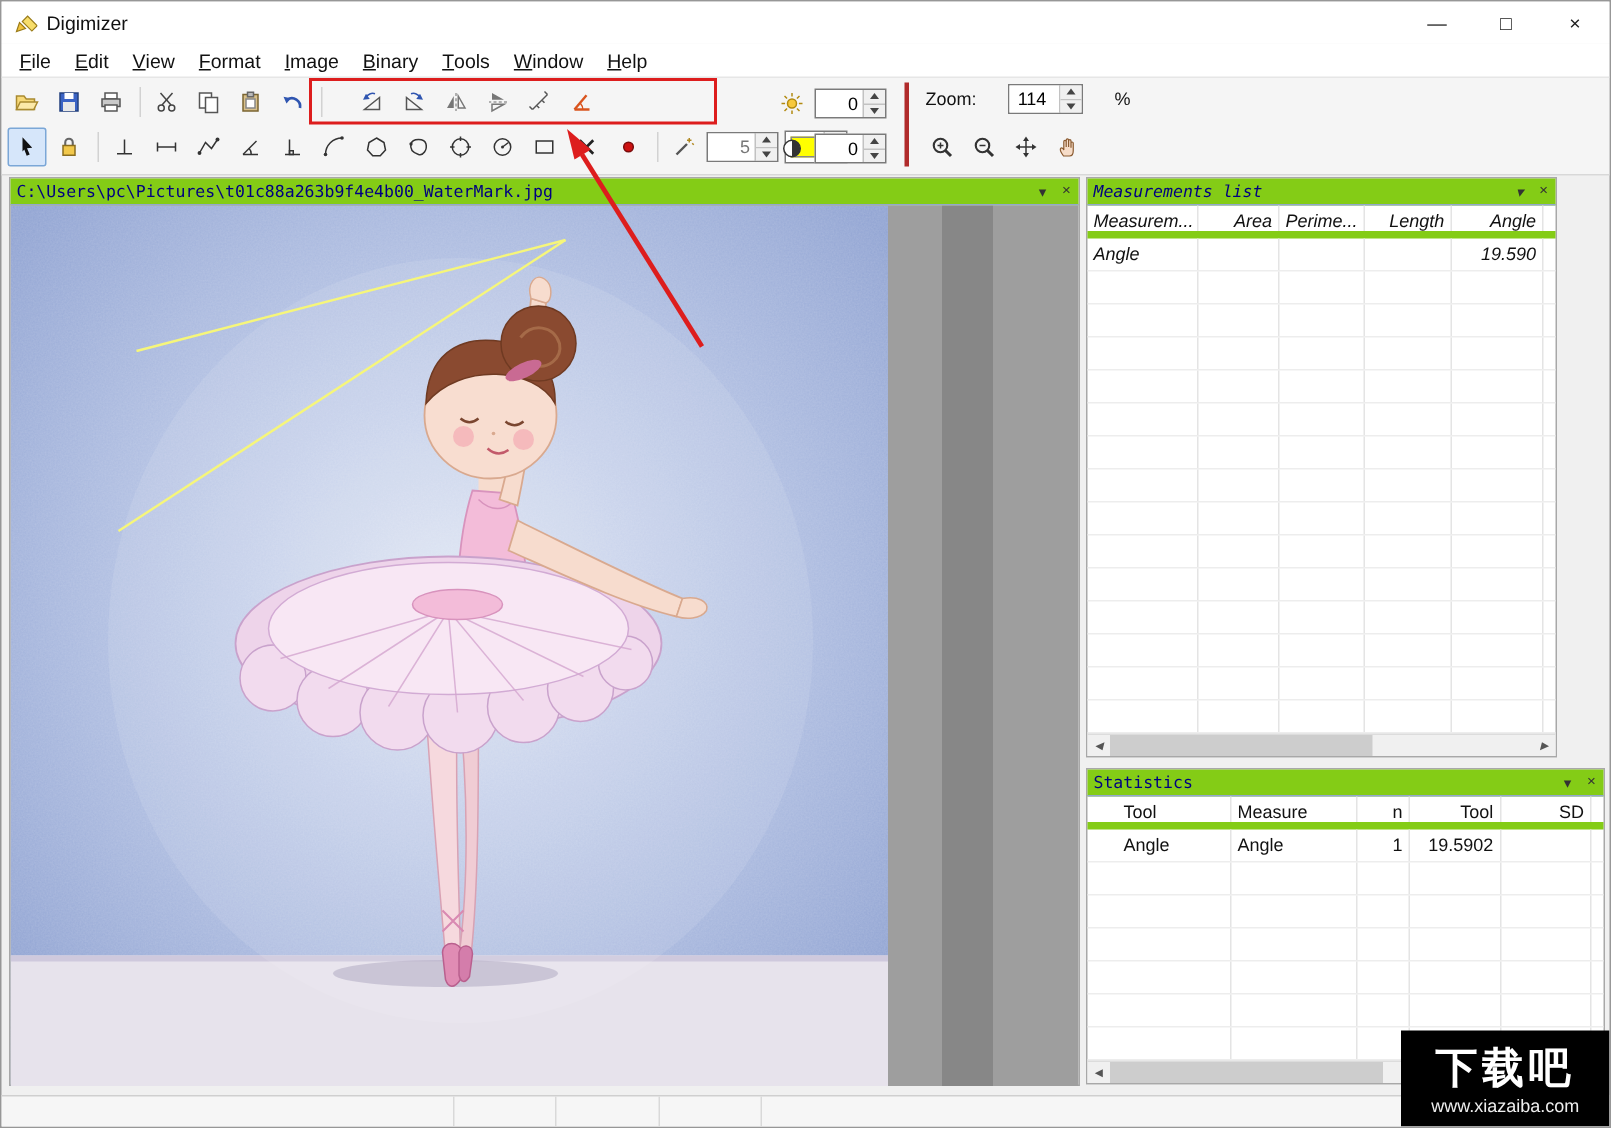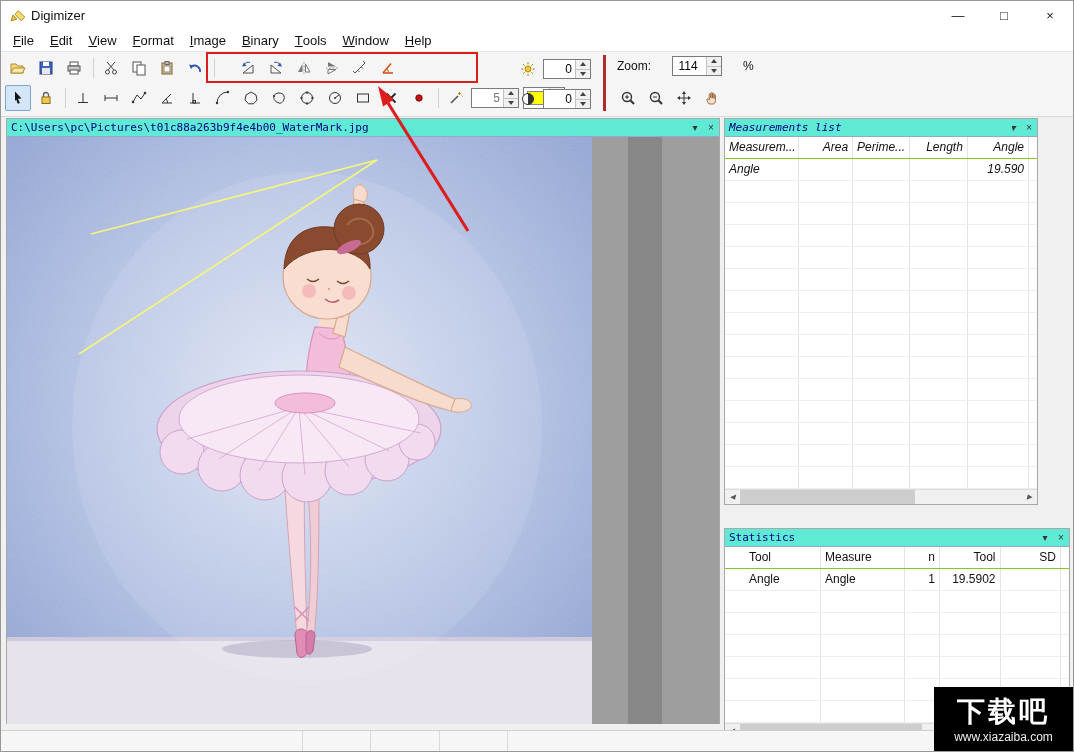--- a/index.html
+++ b/index.html
@@ -33,30 +33,30 @@
   .right1{position:absolute;left:514px;top:4px;display:flex;align-items:center;}
   .right2{position:absolute;left:514px;top:34px;display:flex;align-items:center;}
   .zoomgrp{position:absolute;left:612px;top:4px;display:flex;align-items:center;gap:17px;}
   .zbtns{position:absolute;left:614px;top:33px;display:flex;align-items:center;}
   .red-vsep{position:absolute;left:602px;top:3px;width:3px;height:56px;background:#b02b2b;}
   .combo{display:inline-flex;border:1px solid #7a7a7a;background:#fff;height:20px;align-items:center;margin-left:4px;}
   .swatch{width:17px;height:12px;background:#ffff00;border:1px solid #888;margin:0 3px;}
   .combo-btn{width:14px;height:100%;display:flex;align-items:center;justify-content:center;background:#f0f0f0;border-left:1px solid #c2c2c2;}
   
   .panel{position:absolute;background:#fff;border:1px solid #a8a8a8;box-sizing:border-box;}
-  .panel-hdr{height:17px;background:#5eead4;border-bottom:1px solid #93a7cf;display:flex;align-items:center;}
+  .panel-hdr{height:17px;background:#84cc16;border-bottom:1px solid #93a7cf;display:flex;align-items:center;}
   .panel-title{font-family:"DejaVu Sans Mono",monospace;font-size:11px;color:#000080;padding-left:4px;flex:1;white-space:nowrap;overflow:hidden;}
   .hdr-ico{width:16px;text-align:center;font-size:10px;color:#333;flex:0 0 auto;}
   .img-panel{left:5px;top:117px;width:714px;height:606px;}
   .img-content{position:relative;height:587px;background:#9e9e9e;overflow:hidden;}
   .img-darkstrip{position:absolute;left:621px;top:0;width:34px;height:100%;background:#878787;}
   
   .grid{font-size:12px;color:#111;}
   .grow{display:flex;height:22px;box-sizing:border-box;border-bottom:1px solid #ededed;}
-  .grow.hdr{border-bottom:1px solid #84cc16;}
+  .grow.hdr{border-bottom:5px solid #84cc16;}
   .gcell{box-sizing:border-box;border-right:1px solid #e4e4e4;padding:3px 4px;white-space:nowrap;overflow:hidden;}
   .num{text-align:right;}
   .m-c0{width:78px;}.m-c1{width:56px;}.m-c2{width:60px;}.m-c3{width:60px;}.m-c4{width:64px;}.m-c5{flex:1;border-right:none;}
   .s-c0{width:78px;margin-left:20px;}.s-c1{width:86px;}.s-c2{width:36px;}.s-c3{width:62px;}.s-c4{width:62px;}.s-c5{flex:1;border-right:none;}
   .hscroll{position:absolute;left:0;bottom:0;width:100%;height:15px;background:#f0f0f0;border-top:1px solid #dcdcdc;display:flex;align-items:stretch;box-sizing:border-box;}
   .sb-btn{width:15px;display:flex;align-items:center;justify-content:center;font-size:7px;color:#555;}
   .sb-track{flex:1;position:relative;}
   .sb-thumb{position:absolute;left:0;top:0;height:100%;background:#cdcdcd;}
   
   .statusbar{position:absolute;left:0;top:729px;width:100%;height:23px;background:#f6f6f6;border-top:1px solid #cfcfcf;display:flex;box-sizing:border-box;}
@@ -651,21 +651,21 @@
     </div>
     <div class="hscroll">
       <div class="sb-btn">◀</div>
       <div class="sb-track">
           <div class="sb-thumb" style="width:62%;"></div>
         </div>
       <div class="sb-btn">▶</div>
     </div>
   </div>
 
-  <div class="panel" style="left:723px;top:527px;width:346px;height:211px;">
+  <div class="panel" style="left:723px;top:511px;width:346px;height:211px;">
     <div class="panel-hdr">
       <span class="panel-title">Statistics</span>
       <span class="hdr-ico">▾</span>
       <span class="hdr-ico">×</span>
     </div>
     <div class="grid">
       <div class="grow hdr">
         <div class="gcell s-c0">Tool</div>
         <div class="gcell s-c1">Measure</div>
         <div class="gcell s-c2 num">n</div>

